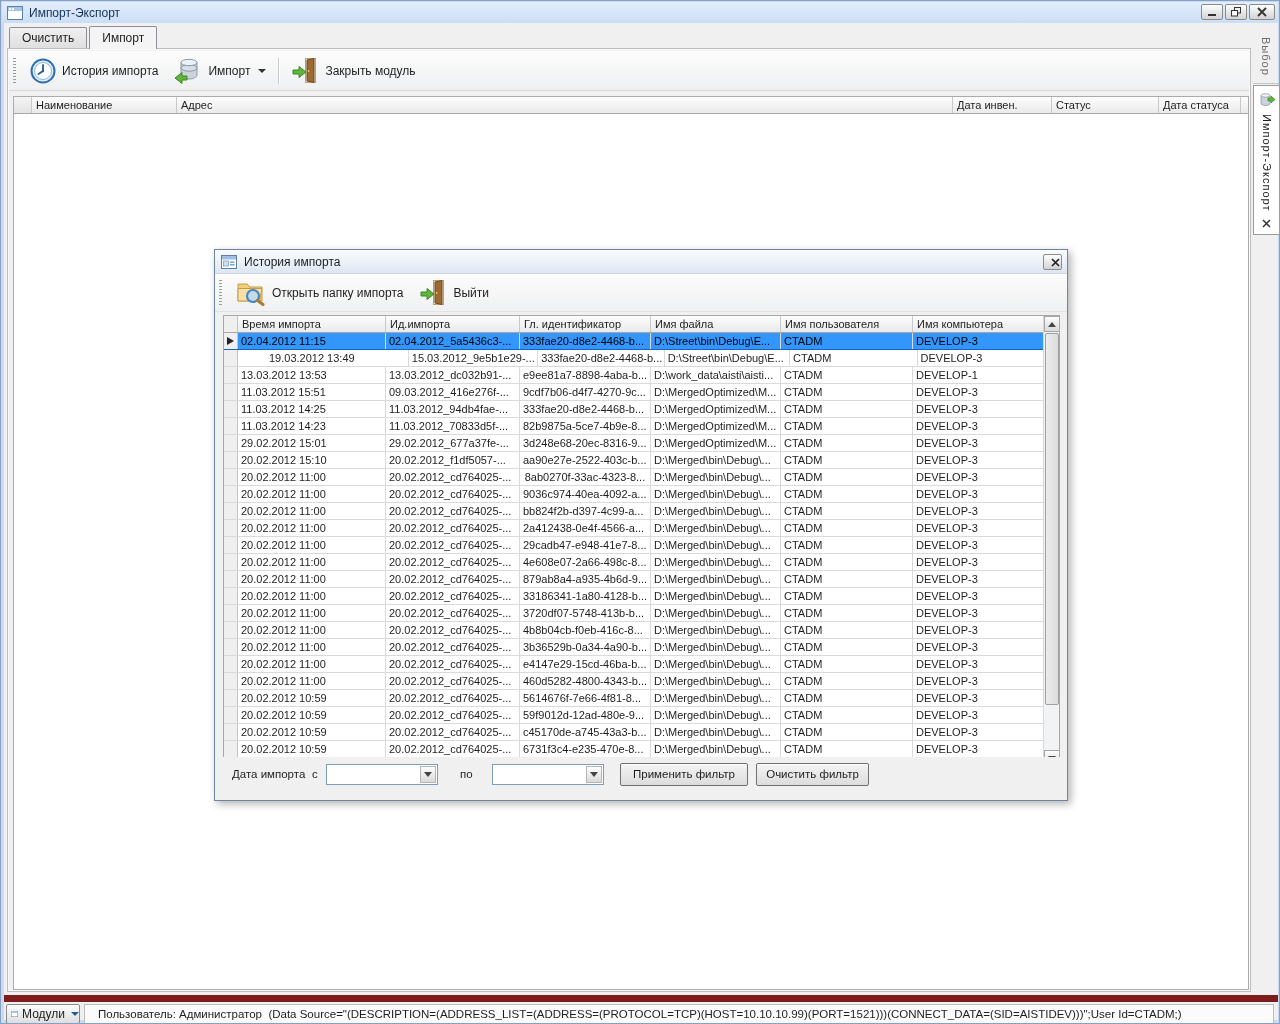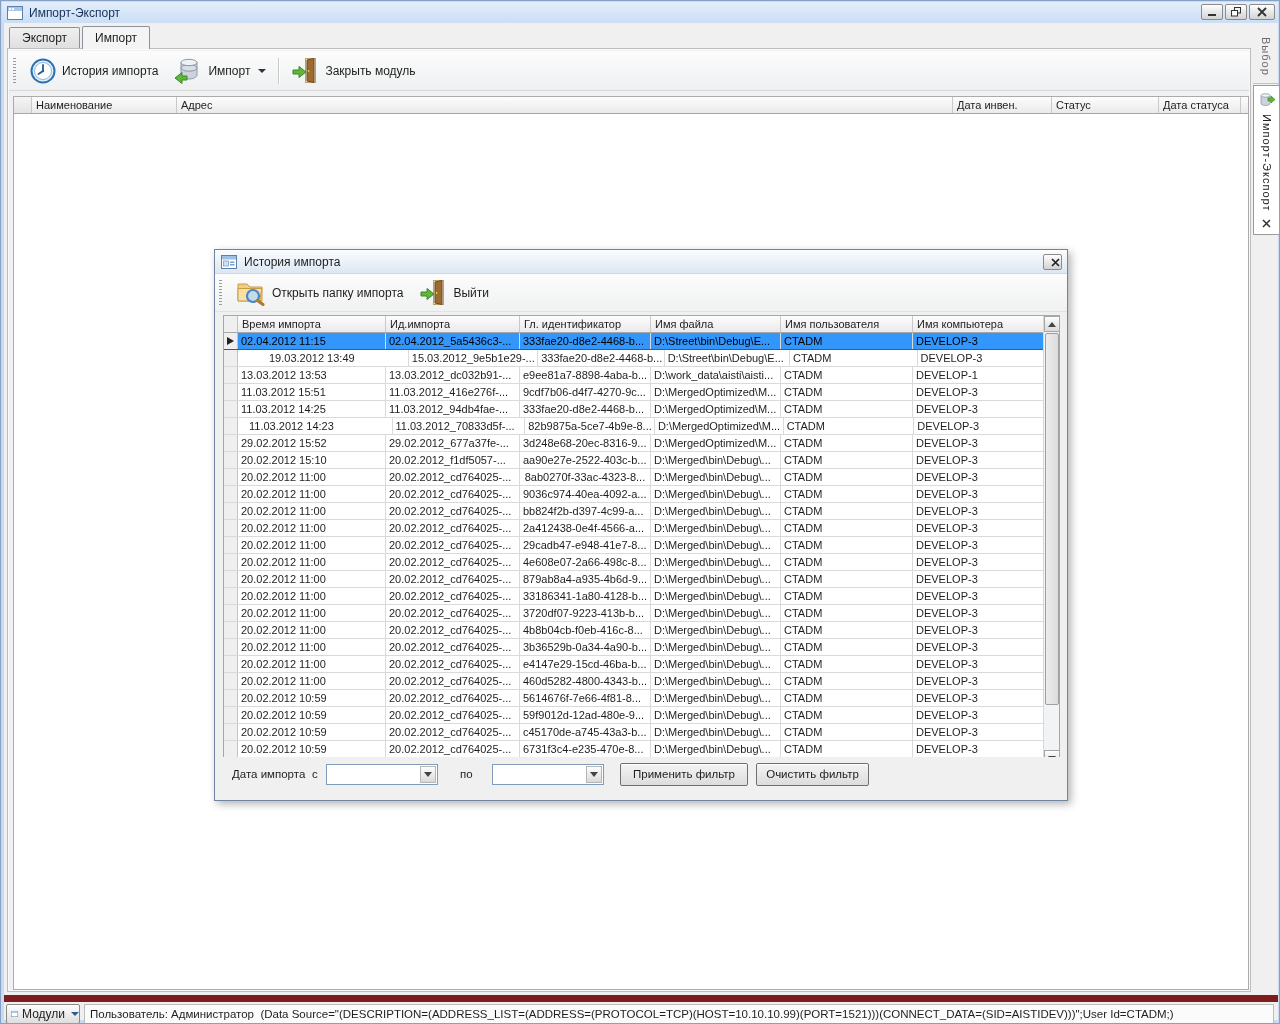--- a/index.html
+++ b/index.html
@@ -126,21 +126,21 @@
 
   
   .statusbar { position:absolute; left:3px; bottom:3px; width:1274px; height:25px;
                background:#f0f0f0; border-top:7px solid #7f1d1d; z-index:5; }
   .modules-btn { position:absolute; left:2px; top:2px; width:74px; height:20px;
                  border:1px solid #8b8b8b; border-radius:2px; background:linear-gradient(#fdfdfd,#dedede);
                  display:flex; align-items:center; gap:4px; padding-left:4px; }
   .status-panel { position:absolute; left:80px; top:2px; right:4px; height:20px;
                   background:#fbfbfb; border:1px solid #bdbdbd; display:flex; align-items:center;
                   overflow:hidden; }
-  .status-panel span { margin-left:5px; white-space:pre; font-size:11.5px; }
+  .status-panel span { margin-left:13px; white-space:pre; font-size:11.5px; }
 </style>
 </head>
 <body>
 
 <div class="window">
 
   <div class="titlebar">
     <svg class="app-icon" width="16" height="14" viewBox="0 0 16 14">
       <rect x="0.5" y="0.5" width="15" height="13" fill="#ffffff" stroke="#5a80ab"></rect>
       <rect x="1" y="1" width="14" height="4" fill="#a8c6e8"></rect>
@@ -164,21 +164,21 @@
         <svg width="10" height="10" viewBox="0 0 10 10">
             <path d="M1 1 L9 9 M9 1 L1 9" stroke="#333" stroke-width="1.8"></path>
           </svg>
       </div>
     </div>
   </div>
 
   <div class="client"></div>
 
   <div class="tabstrip">
-    <div class="tab">Экспорт</div>
+    <div class="tab">Очистить</div>
     <div class="tab active">Импорт</div>
   </div>
   <div class="tabpage"></div>
 
   <div class="toolbar">
     <div class="tb-grip"></div>
     <div class="tb-btn">
       <svg width="26" height="26" viewBox="0 0 26 26">
         <circle cx="13" cy="13" r="11.5" fill="#dfeefb" stroke="#2f6fb0" stroke-width="2"></circle>
         <circle cx="13" cy="13" r="8.5" fill="#fdfefe" stroke="#8fb7dd" stroke-width="1"></circle>
@@ -313,47 +313,47 @@
             <div class="dg-cell" style="width: 148px;">13.03.2012 13:53</div>
             <div class="dg-cell" style="width: 134px;">13.03.2012_dc032b91-...</div>
             <div class="dg-cell" style="width: 131px;">e9ee81a7-8898-4aba-b...</div>
             <div class="dg-cell" style="width: 130px;">D:\work_data\aisti\aisti...</div>
             <div class="dg-cell" style="width: 132px;">CTADM</div>
             <div class="dg-cell" style="width: 131px;">DEVELOP-1</div>
           </div>
           <div class="dg-row">
             <div class="dg-cell dg-marker"></div>
             <div class="dg-cell" style="width: 148px;">11.03.2012 15:51</div>
-            <div class="dg-cell" style="width: 134px;">11.03.2012_416e276f-...</div>
+            <div class="dg-cell" style="width: 134px;">09.03.2012_416e276f-...</div>
             <div class="dg-cell" style="width: 131px;">9cdf7b06-d4f7-4270-9c...</div>
             <div class="dg-cell" style="width: 130px;">D:\MergedOptimized\M...</div>
             <div class="dg-cell" style="width: 132px;">CTADM</div>
             <div class="dg-cell" style="width: 131px;">DEVELOP-3</div>
           </div>
           <div class="dg-row">
             <div class="dg-cell dg-marker"></div>
             <div class="dg-cell" style="width: 148px;">11.03.2012 14:25</div>
             <div class="dg-cell" style="width: 134px;">11.03.2012_94db4fae-...</div>
             <div class="dg-cell" style="width: 131px;">333fae20-d8e2-4468-b...</div>
             <div class="dg-cell" style="width: 130px;">D:\MergedOptimized\M...</div>
             <div class="dg-cell" style="width: 132px;">CTADM</div>
             <div class="dg-cell" style="width: 131px;">DEVELOP-3</div>
           </div>
           <div class="dg-row">
             <div class="dg-cell dg-marker"></div>
-            <div class="dg-cell" style="width: 148px; margin-left: 8px;">11.03.2012 14:23</div>
+            <div class="dg-cell" style="width: 148px;">11.03.2012 14:23</div>
             <div class="dg-cell" style="width: 134px;">11.03.2012_70833d5f-...</div>
             <div class="dg-cell" style="width: 131px;">82b9875a-5ce7-4b9e-8...</div>
             <div class="dg-cell" style="width: 130px;">D:\MergedOptimized\M...</div>
             <div class="dg-cell" style="width: 132px;">CTADM</div>
             <div class="dg-cell" style="width: 131px;">DEVELOP-3</div>
           </div>
           <div class="dg-row">
             <div class="dg-cell dg-marker"></div>
-            <div class="dg-cell" style="width: 148px;">29.02.2012 15:52</div>
+            <div class="dg-cell" style="width: 148px;">29.02.2012 15:01</div>
             <div class="dg-cell" style="width: 134px;">29.02.2012_677a37fe-...</div>
             <div class="dg-cell" style="width: 131px;">3d248e68-20ec-8316-9...</div>
             <div class="dg-cell" style="width: 130px;">D:\MergedOptimized\M...</div>
             <div class="dg-cell" style="width: 132px;">CTADM</div>
             <div class="dg-cell" style="width: 131px;">DEVELOP-3</div>
           </div>
           <div class="dg-row">
             <div class="dg-cell dg-marker"></div>
             <div class="dg-cell" style="width: 148px;">20.02.2012 15:10</div>
             <div class="dg-cell" style="width: 134px;">20.02.2012_f1df5057-...</div>
@@ -431,21 +431,21 @@
             <div class="dg-cell" style="width: 134px;">20.02.2012_cd764025-...</div>
             <div class="dg-cell" style="width: 131px;">33186341-1a80-4128-b...</div>
             <div class="dg-cell" style="width: 130px;">D:\Merged\bin\Debug\...</div>
             <div class="dg-cell" style="width: 132px;">CTADM</div>
             <div class="dg-cell" style="width: 131px;">DEVELOP-3</div>
           </div>
           <div class="dg-row">
             <div class="dg-cell dg-marker"></div>
             <div class="dg-cell" style="width: 148px;">20.02.2012 11:00</div>
             <div class="dg-cell" style="width: 134px;">20.02.2012_cd764025-...</div>
-            <div class="dg-cell" style="width: 131px;">3720df07-9223-413b-b...</div>
+            <div class="dg-cell" style="width: 131px;">3720df07-5748-413b-b...</div>
             <div class="dg-cell" style="width: 130px;">D:\Merged\bin\Debug\...</div>
             <div class="dg-cell" style="width: 132px;">CTADM</div>
             <div class="dg-cell" style="width: 131px;">DEVELOP-3</div>
           </div>
           <div class="dg-row">
             <div class="dg-cell dg-marker"></div>
             <div class="dg-cell" style="width: 148px;">20.02.2012 11:00</div>
             <div class="dg-cell" style="width: 134px;">20.02.2012_cd764025-...</div>
             <div class="dg-cell" style="width: 131px;">4b8b04cb-f0eb-416c-8...</div>
             <div class="dg-cell" style="width: 130px;">D:\Merged\bin\Debug\...</div>

